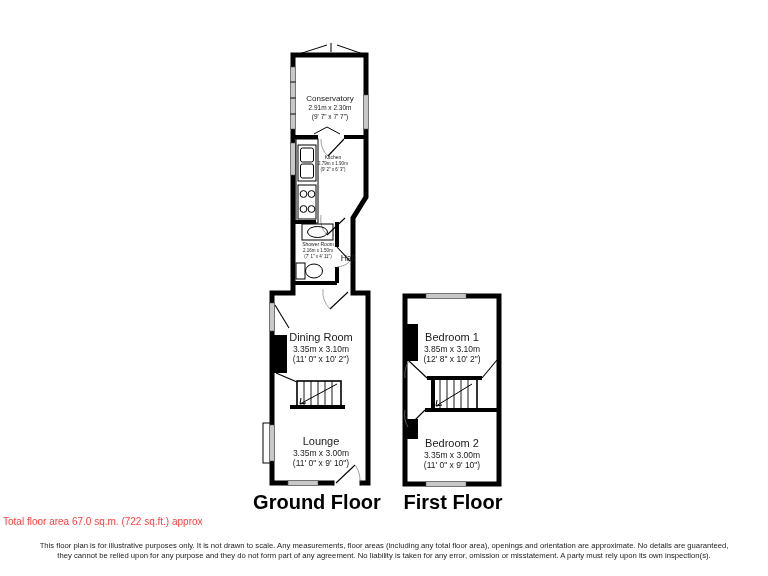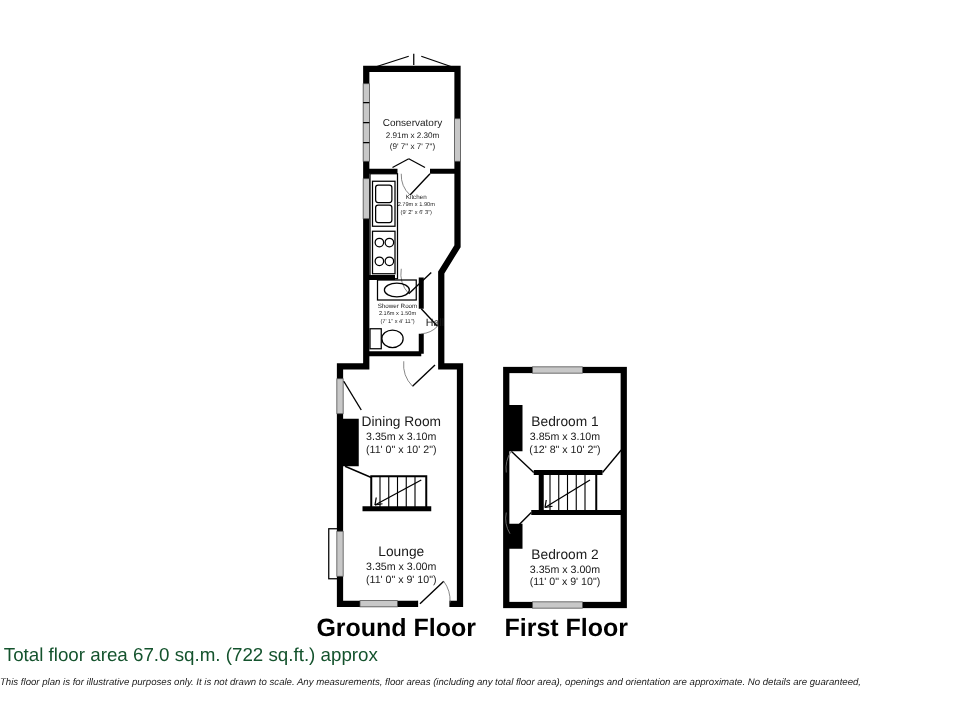--- a/index.html
+++ b/index.html
@@ -7,23 +7,23 @@
         font-family:"Liberation Sans",sans-serif;color:#000;margin-top:25px;}
   svg text{font-family:"Liberation Sans",sans-serif;fill:#1a1a1a;}
   .room-name{font-size:11px;}
   .room-dims{font-size:8.5px;}
   .room-name-sm{font-size:8px;}
   .room-dims-sm{font-size:6.5px;}
   .room-name-xs{font-size:5px;}
   .room-dims-xs{font-size:4.5px;}
   .hall-label{font-size:8.5px;}
   .floor-label{font-size:20px;font-weight:bold;fill:#000;}
-  .total-area{position:absolute;left:3px;top:491px;font-size:15px;color:#14532d;}
-  .disclaimer{position:absolute;left:0;top:516px;width:768px;text-align:left;
-              font-size:7.7px;line-height:10px;color:#222;font-style:italic;}
+  .total-area{position:absolute;left:3px;top:491px;font-size:10px;color:#ef4444;}
+  .disclaimer{position:absolute;left:0;top:516px;width:768px;text-align:center;
+              font-size:7.7px;line-height:10px;color:#222;}
   .wall{fill:#ffffff;stroke:#000;stroke-width:5;}
   .iwall{stroke:#000;stroke-width:4;fill:none;}
   .thin{stroke:#000;stroke-width:1;fill:none;}
   .leaf{stroke:#000;stroke-width:1.1;fill:none;}
   .arc{stroke:#777;stroke-width:0.7;fill:none;}
   .glass{fill:#c8c8c8;stroke:#555;stroke-width:0.6;}
   .chimney{fill:#000;stroke:none;}
   .tread{stroke:#000;stroke-width:0.9;}
 </style>
 </head>
@@ -214,15 +214,16 @@
       </g>
       <text class="floor-label" x="453" y="484" text-anchor="middle">First Floor</text>
     </g>
   </svg>
 
   
   <div class="total-area">Total floor area 67.0 sq.m. (722 sq.ft.) approx</div>
 
   <div class="disclaimer">
     <div>This floor plan is for illustrative purposes only. It is not drawn to scale. Any measurements, floor areas (including any total floor area), openings and orientation are approximate. No details are guaranteed,</div>
+    <div>they cannot be relied upon for any purpose and they do not form part of any agreement. No liability is taken for any error, omission or misstatement. A party must rely upon its own inspection(s).</div>
   </div>
 
 </div>
 
 </body></html>

